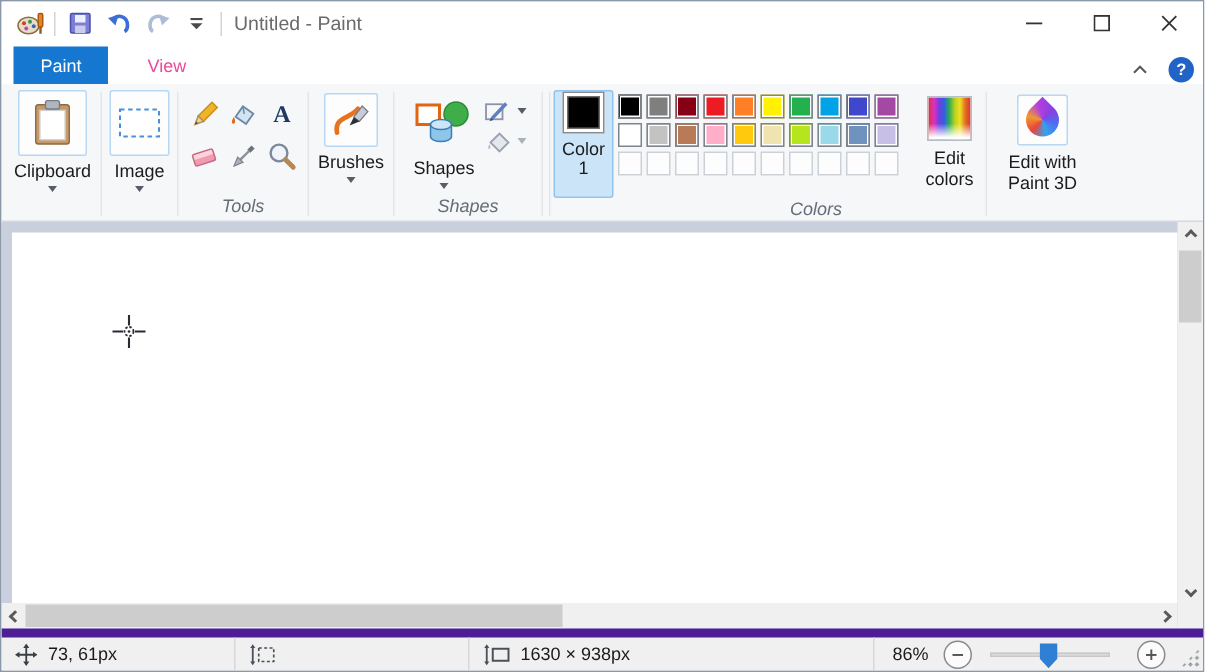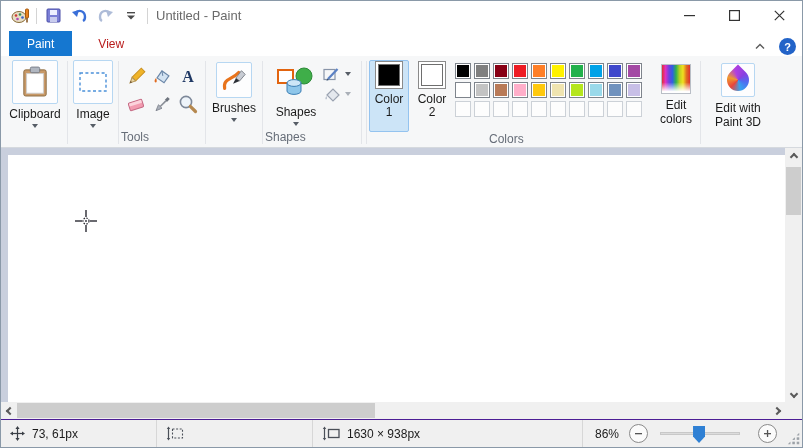--- a/index.html
+++ b/index.html
@@ -14,30 +14,30 @@
   .vsep { width:1px; height:16px; background:#d4d4d4; }
   .title-text { color:#6a6a6a; font-size:13px; margin-left:8px; white-space:nowrap; }
   .win-controls { margin-left:auto; display:flex; height:29px; }
   .win-btn { width:45px; height:29px; display:grid; place-items:center; }
 
   
   .tabrow { height:26px; background:#fff; display:flex; align-items:flex-end; padding-left:8px; position:relative; flex:0 0 26px; }
   .tab { height:25px; padding:0 18px; display:flex; align-items:center; font-size:12px; }
   .tab-file { background:#1577d0; color:#fff; }
   .tab-active { background:#f6f7f8; border:1px solid #d8dade; border-bottom:none; margin-bottom:-1px; z-index:3; position:relative; height:26px; }
-  .tab-plain { color:#b91c1c; }
+  .tab-plain { color:#ec4899; }
   .tabrow-right { position:absolute; right:6px; top:8px; display:flex; align-items:center; gap:10px; }
   .collapse-btn { width:18px; height:16px; display:grid; place-items:center; }
   .help-btn { width:17px; height:17px; border-radius:50%; background:#2263c8; color:#fff; font-weight:bold; font-size:11px; display:grid; place-items:center; }
 
   
   .ribbon { height:92px; background:#f6f7f8; border-bottom:1px solid #d5d9de; display:flex; align-items:stretch; padding:2px 0 0 4px; flex:0 0 92px; }
   .rgroup { display:flex; flex-direction:column; }
   .rgroup-content { flex:1; display:flex; justify-content:center; }
-  .rgroup-caption { height:17px; text-align:left; color:#666d78; font-size:12px; }
+  .rgroup-caption { height:17px; text-align:center; color:#666d78; font-size:12px;font-style:italic; }
   .rdivider { width:1px; background:#e3e5e9; margin:3px 2px; }
   .bigbtn { display:flex; flex-direction:column; align-items:center; padding-top:2px; }
   .icon-box { border:1px solid #b7d7f2; background:#fdfdfe; border-radius:2px; display:grid; place-items:center; }
   .bigbtn-label { margin-top:3px; font-size:12px; }
   .caret { width:0; height:0; border-left:3px solid transparent; border-right:3px solid transparent; border-top:4px solid #565d66; margin-top:3px; }
   .caret.dis { border-top-color:#aab0b8; }
   .tools-grid { display:grid; grid-template-columns:repeat(3,22px); grid-auto-rows:24px; gap:3px 4px; margin-top:7px; }
   .tool-btn { display:grid; place-items:center; }
   .text-glyph { font-family:"Liberation Serif", serif; font-weight:bold; font-size:16px; color:#1f3864; }
   .shape-opts { display:flex; flex-direction:column; gap:4px; margin:8px 0 0 4px; }
@@ -69,21 +69,21 @@
   .thumb-h { position:absolute; top:1px; bottom:1px; left:16px; width:358px; background:#cdcdcd; }
   .sb-btn { position:absolute; width:17px; height:17px; display:grid; place-items:center; }
   .chev { width:6px; height:6px; border:solid #5a5a5a; border-width:0 0 2px 2px; }
   .chev-left { transform:rotate(45deg); }
   .chev-right { transform:rotate(225deg); }
   .chev-up { transform:rotate(135deg); }
   .chev-down { transform:rotate(-45deg); }
   .corner { position:absolute; right:0; bottom:0; width:17px; height:17px; background:#f0f0f0; }
 
   
-  .statusbar { height:28px; border-top:1px solid #4c1d95; background:#f0f0f0; display:flex; align-items:center; position:relative; flex:0 0 28px; font-size:12px; }
+  .statusbar { height:28px; border-top:6px solid #4c1d95; background:#f0f0f0; display:flex; align-items:center; position:relative; flex:0 0 28px; font-size:12px; }
   .sb-sec { display:flex; align-items:center; gap:7px; height:100%; padding-left:9px; }
   .sb-div { width:1px; height:100%; background:#d7d7d7; }
   .sec-pos { width:155px; }
   .sec-sel { width:155px; }
   .sec-size { flex:1; }
   .sec-zoom { width:220px; display:flex; align-items:center; border-left:1px solid #d7d7d7; height:100%; padding-left:12px; }
   .zoom-btn { width:19px; height:19px; border:1px solid #8a8a8a; border-radius:50%; background:#fbfbfb; display:grid; place-items:center; }
   .zoom-track { width:80px; height:3px; background:#dcdcdc; border:1px solid #c8c8c8; margin:0 6px 0 12px; position:relative; }
   .zoom-thumb { position:absolute; left:32px; top:-7px; width:12px; height:17px; background:#2f80d4;
      clip-path:polygon(0 0,100% 0,100% 62%,50% 100%,0 62%); }
@@ -310,26 +310,20 @@
 
     <div class="rdivider"></div>
 
     <div class="rgroup">
       <div class="rgroup-content" style="gap:3px;">
         <div class="colorbtn sel">
           <span class="swatch-big">
               <div id="c1sw" style="background: rgb(0, 0, 0);"></div>
             </span>
           <span>Color 1</span>
-        </div>
-        <div class="colorbtn">
-          <span class="swatch-big">
-              <div id="c2sw" style="background: rgb(255, 255, 255);"></div>
-            </span>
-          <span>Color 2</span>
         </div>
         <div style="display:flex;flex-direction:column;align-items:center;">
           <div class="palette">
               <div class="swatch" style="background: rgb(0, 0, 0);"></div>
               <div class="swatch" style="background: rgb(127, 127, 127);"></div>
               <div class="swatch" style="background: rgb(136, 0, 21);"></div>
               <div class="swatch" style="background: rgb(237, 28, 36);"></div>
               <div class="swatch" style="background: rgb(255, 127, 39);"></div>
               <div class="swatch" style="background: rgb(255, 242, 0);"></div>
               <div class="swatch" style="background: rgb(34, 177, 76);"></div>

